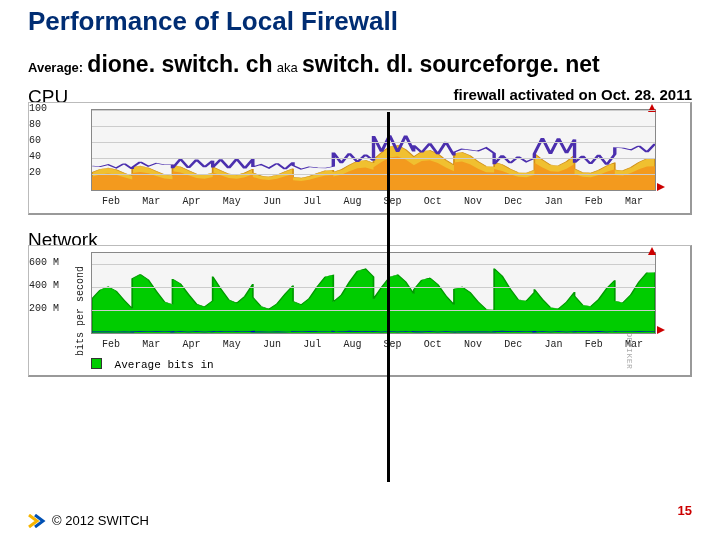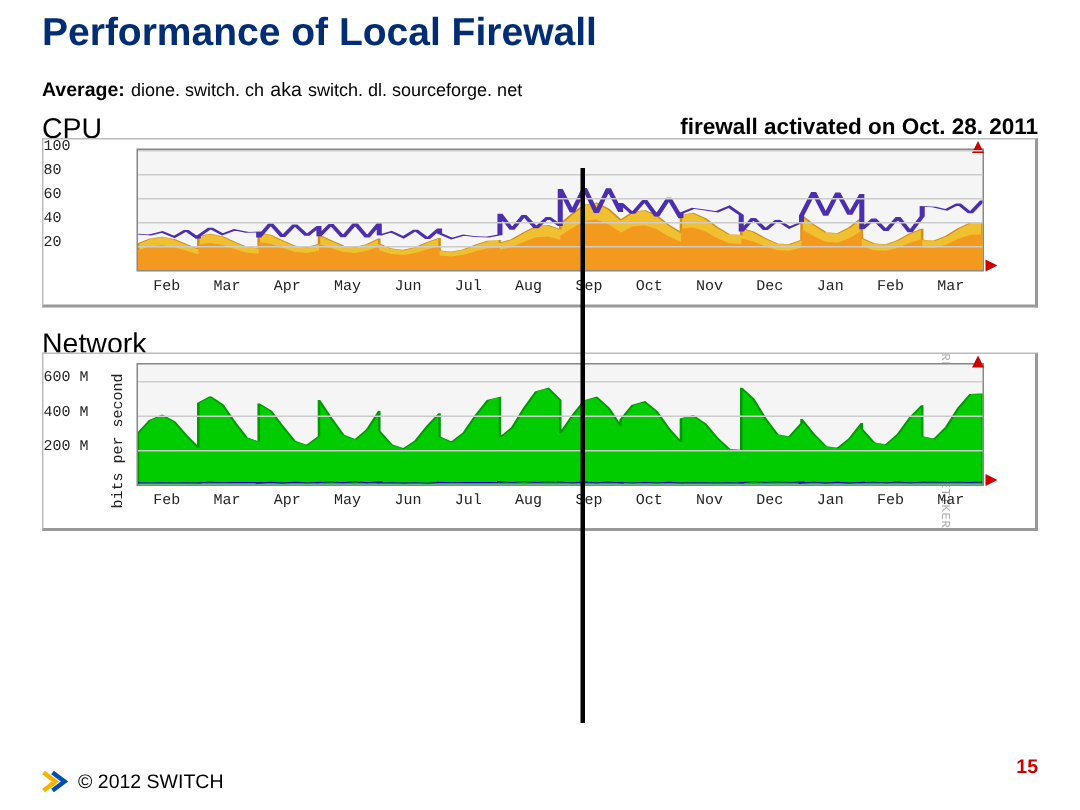--- a/index.html
+++ b/index.html
@@ -9,21 +9,21 @@
     background: #fff; color: #000;
     position: relative; overflow: hidden;
   }
   .slide { padding: 6px 28px 10px 28px; height: 100%; position: relative; }
   .title {
     font-size: 26px; font-weight: 700;
     color: #002d73; margin-bottom: 14px;
   }
   .subline { font-size: 15px; margin-bottom: 8px; }
   .subline .lbl { font-weight: 700; font-size: 13px; }
-  .subline .host { font-weight: 400; font-size: 12px; }
+  .subline .host { font-weight: 700; font-size: 23px; }
   .subline .aka { font-size: 13px; }
   .row1 { display: flex; justify-content: space-between; align-items: flex-start; }
   .section-name { font-size: 19px; }
   .note { font-size: 15px; font-weight: 700; }
 
   .chart-outer {
     border: 1px solid #bbb; border-right: 2px solid #999;
     border-bottom: 2px solid #999; background: #fff;
     margin-top: -6px; position: relative;
   }
@@ -179,20 +179,24 @@
         <div class="xtick" style="left: 323.393px;">Aug</div>
         <div class="xtick" style="left: 363.607px;">Sep</div>
         <div class="xtick" style="left: 403.821px;">Oct</div>
         <div class="xtick" style="left: 444.036px;">Nov</div>
         <div class="xtick" style="left: 484.25px;">Dec</div>
         <div class="xtick" style="left: 524.464px;">Jan</div>
         <div class="xtick" style="left: 564.679px;">Feb</div>
         <div class="xtick" style="left: 604.893px;">Mar</div>
       </div>
     <div class="legend">
+      <span>
+        <span class="swatch" style="background:#00cc00"></span>
+        <span>Average bits in</span>
+      </span>
     </div>
   </div>
 
   <div class="divider"></div>
 
   <div class="footer">
     <span class="logo">
       <svg width="18" height="14">
         <polyline points="1,1 9,7 1,13" fill="none" stroke="#f6b400" stroke-width="3"></polyline>
         <polyline points="7,1 15,7 7,13" fill="none" stroke="#0050b3" stroke-width="3"></polyline>

